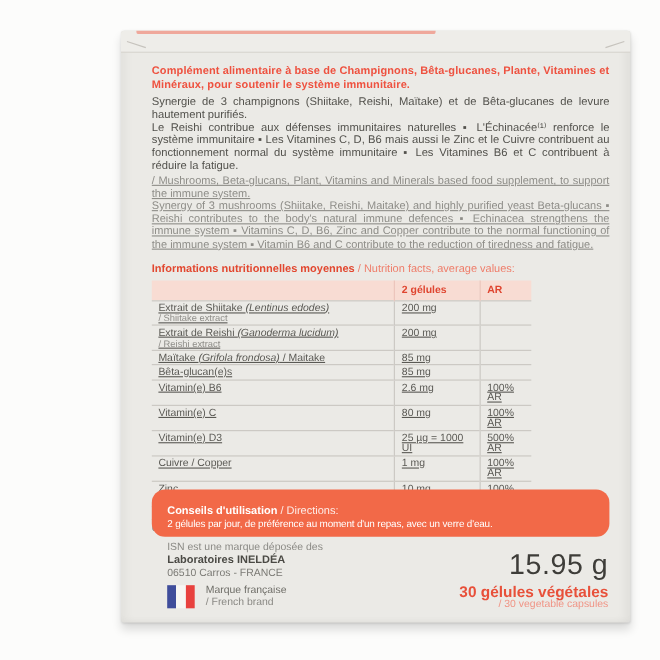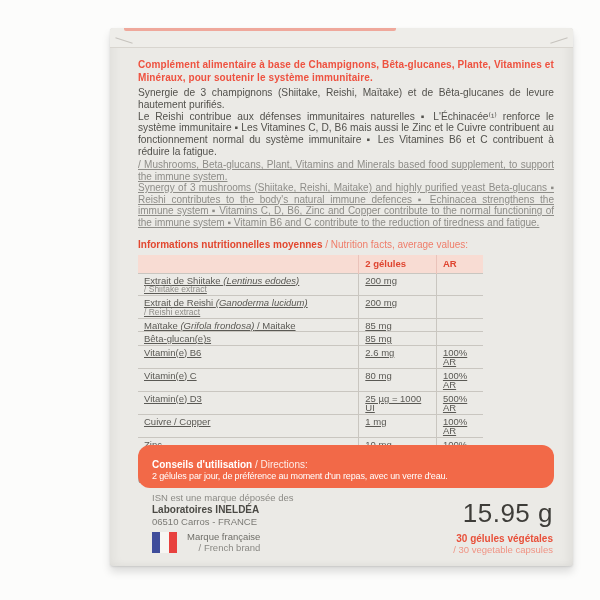--- a/index.html
+++ b/index.html
@@ -71,33 +71,33 @@
   }
   .directions .d-title{font-size:10px;line-height:12px;white-space:nowrap;}
   .directions .d-title .t-fr{font-weight:bold;}
   .directions .d-title .t-en{color:rgba(255,255,255,.88);}
   .directions .d-line{font-size:9px;line-height:11px;letter-spacing:-.15px;white-space:nowrap;overflow:hidden;}
   .directions .d-en{color:rgba(255,255,255,.85);}
 
   .footer-left{position:absolute;left:0;top:464px;font-size:9.5px;line-height:12px;color:#7b7a75;margin-left:14px;}
   .footer-left .tm{color:#8b8a85;}
   .footer-left .company{color:#4b4a45;font-weight:bold;font-size:10px;}
-  .brand-row{display:flex;align-items:center;margin-top:3px;text-align:right;}
+  .brand-row{display:flex;align-items:center;margin-top:3px;}
   .flag{display:flex;width:25px;height:21px;margin-right:10px;}
   .flag span{flex:1;}
   .flag .fb{background:var(--flag-blue);}
   .flag .fw{background:#f7f6f3;}
   .flag .fr{background:var(--flag-red);}
   .brand-text{font-size:9.5px;line-height:11px;}
   .brand-text .bfr{color:#6f6e68;}
   .brand-text .ben{color:#8a8984;}
 
   .footer-right{position:absolute;right:1px;top:471px;text-align:right;}
   .weight{font-size:26px;line-height:28px;color:#3e3d39;letter-spacing:.5px;}
-  .caps-fr{margin-top:6px;font-size:10px;line-height:11px;font-weight:bold;color:var(--accent-red);}
+  .caps-fr{margin-top:6px;font-size:14px;line-height:11px;font-weight:bold;color:var(--accent-red);}
   .caps-en{font-size:9.5px;line-height:11px;color:#f09485;}
 </style>
 </head>
 <body>
 
 <div class="box">
   <div class="flap-shade"></div>
   <div class="top-print"></div>
   <div class="flap-crease"></div>
   <div class="notch notch-left"></div>

